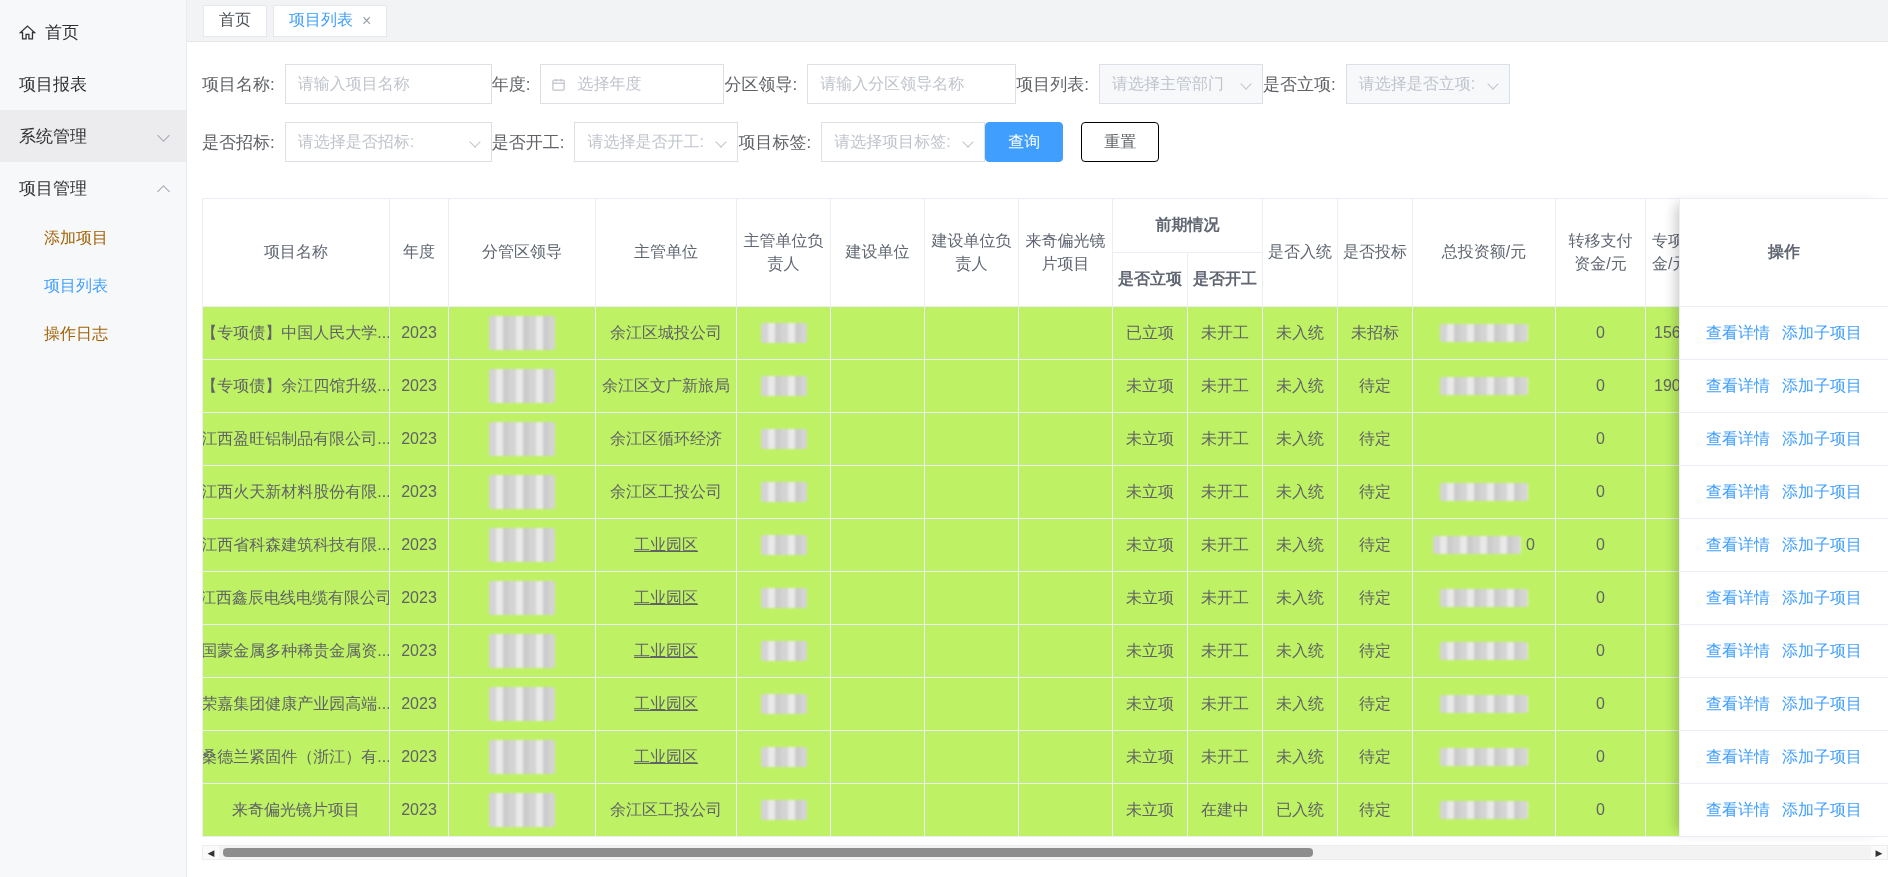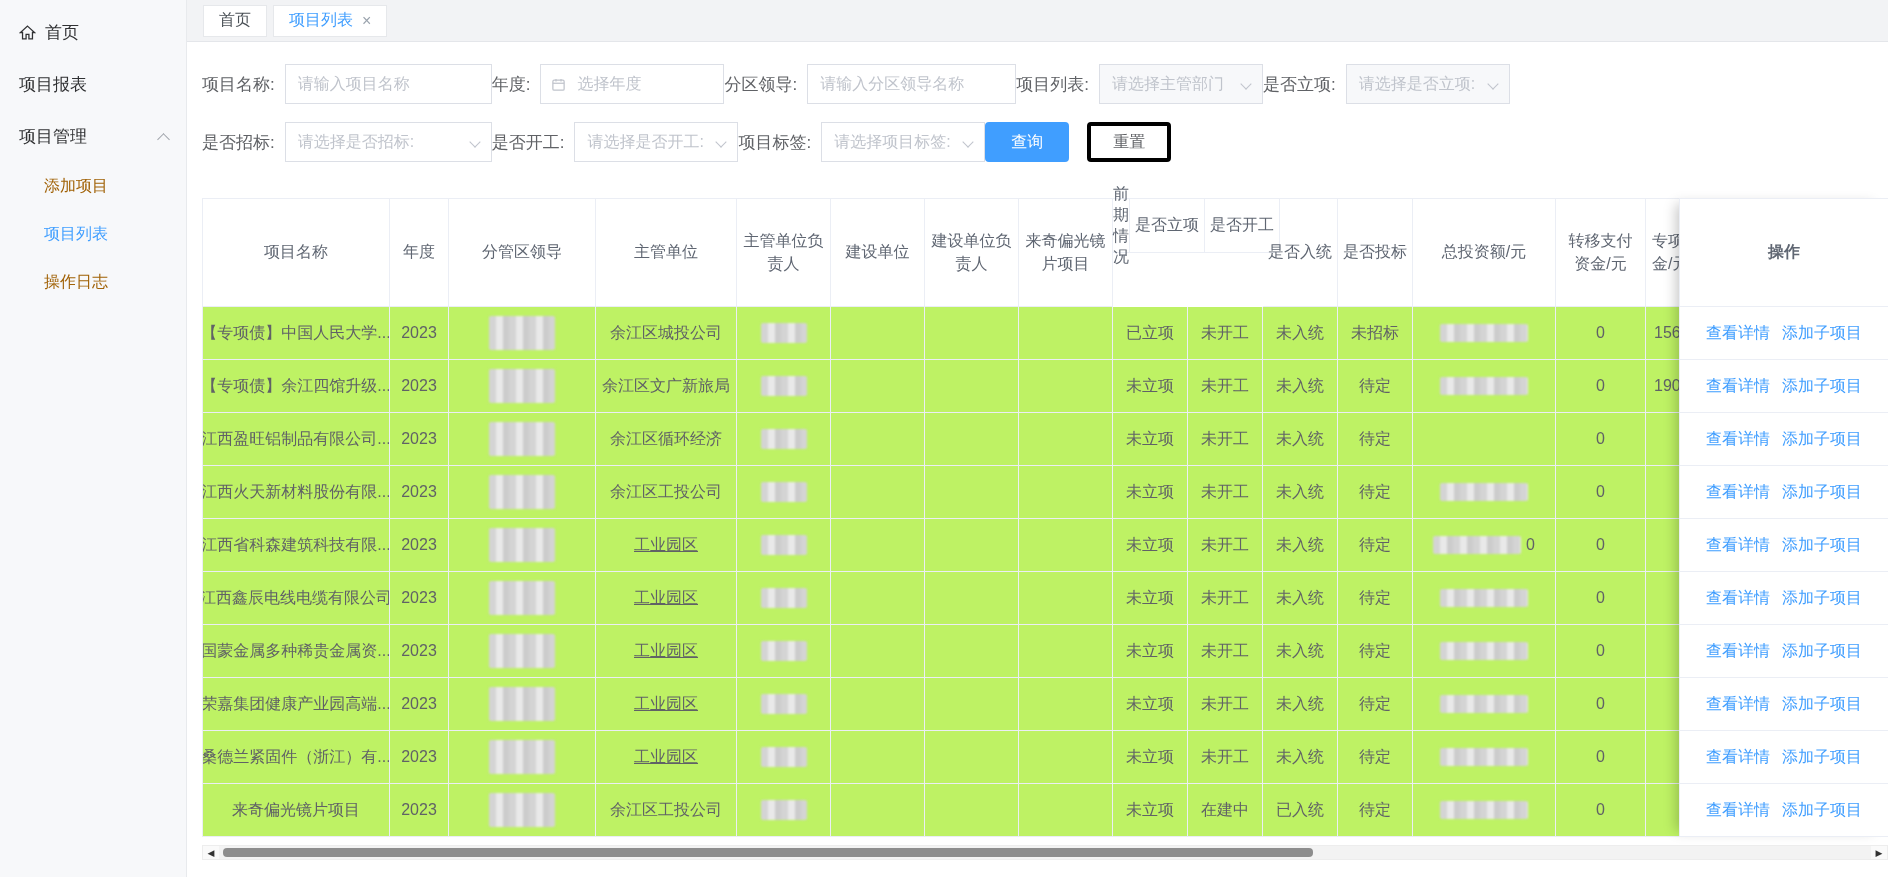--- a/index.html
+++ b/index.html
@@ -40,31 +40,31 @@
   .finput { height:40px; border:1px solid #dcdfe6; border-radius:0; padding:0 12px; font-size:16px; color:#14532d; background:#fff; outline:none; }
   .finput::placeholder { color:#c0c4cc; }
   .finput.has-icon { padding-left:36px; }
   .finput.sel { padding-right:30px; cursor:pointer; }
   .finput.muted { background:#f7f8fa; }
   .w207{width:207px} .w184{width:184px} .w209{width:209px} .w208{width:164px}
   .ctrl-icon { position:absolute; left:11px; display:flex; align-items:center; pointer-events:none; }
   .sel-chev { position:absolute; right:10px; width:12px; height:12px; pointer-events:none; }
   .sel-chev::before { content:""; position:absolute; left:1px; top:2px; width:7px; height:7px;
     border-right:1.5px solid #c0c4cc; border-bottom:1.5px solid #c0c4cc; transform:rotate(45deg); }
-  .btn { height:40px; padding:0 22px; border-radius:4px; font-size:16px; border:4px solid #000000; background:#fff; color:#606266; cursor:pointer; font-family:inherit; }
+  .btn { height:40px; padding:0 22px; border-radius:4px; font-size:16px; border:1px solid #000000; background:#fff; color:#606266; cursor:pointer; font-family:inherit; }
   .btn.primary { background:#409EFF; border-color:#409EFF; color:#fff; margin-right:18px; }
 
   
   .table-zone { position:relative; width:1686px; margin-top:36px; }
   .tbl { width:1563px; border-top:1px solid #ebeef5; border-left:1px solid #ebeef5; }
   .thead { display:flex; }
   .th, .td { border-right:1px solid #ebeef5; border-bottom:1px solid #ebeef5; display:flex; align-items:center; justify-content:center; text-align:center; flex-shrink:0; }
   .th { color:#5f6672; padding:0 5px; line-height:1.4; }
   .rs { height:108px; }
-  .thgroup { display:flex; flex-direction:row; width:150px; flex-shrink:0; }
+  .thgroup { display:flex; flex-direction:column; width:150px; flex-shrink:0;font-weight:bold; }
   .gtop { height:54px; border-right:1px solid #ebeef5; border-bottom:1px solid #ebeef5; display:flex; align-items:center; justify-content:center; color:#5f6672; }
   .gsub { display:flex; }
   .sub-th { height:54px; }
   .tr { display:flex; height:53px; background:#bef264; }
   .td { padding:0 6px; overflow:hidden; white-space:nowrap; color:#606266; }
   .col-name{width:187px} .col-year{width:59px} .col-leader{width:147px} .col-unit{width:141px}
   .col-head{width:94px} .col-bunit{width:94px} .col-bhead{width:94px} .col-bphone{width:94px}
   .col-w75{width:75px} .col-invest{width:143px} .col-transfer{width:90px} .col-special{width:120px}
   .td.col-special { justify-content:flex-start; padding-left:8px; }
   .th.col-special { justify-content:flex-start; padding-left:6px; }
@@ -101,20 +101,24 @@
       <span class="mi-icon">
         <svg width="17" height="17" viewBox="0 0 24 24">
             <path d="M12 3 L22 12 L19 12 L19 21 L14 21 L14 14.5 L10 14.5 L10 21 L5 21 L5 12 L2 12 Z" fill="none" stroke="#303133" stroke-width="1.8"></path>
           </svg>
       </span>
       <span>首页</span>
     </div>
     <div class="menu-item">
       <span>项目报表</span>
     </div>
+    <div class="menu-item highlighted">
+      <span>系统管理</span>
+      <span class="chev"></span>
+    </div>
     <div class="menu-item">
       <span>项目管理</span>
       <span class="chev up"></span>
     </div>
     <div class="menu-item sub">
       <span>添加项目</span>
     </div>
     <div class="menu-item sub active">
       <span>项目列表</span>
     </div>

